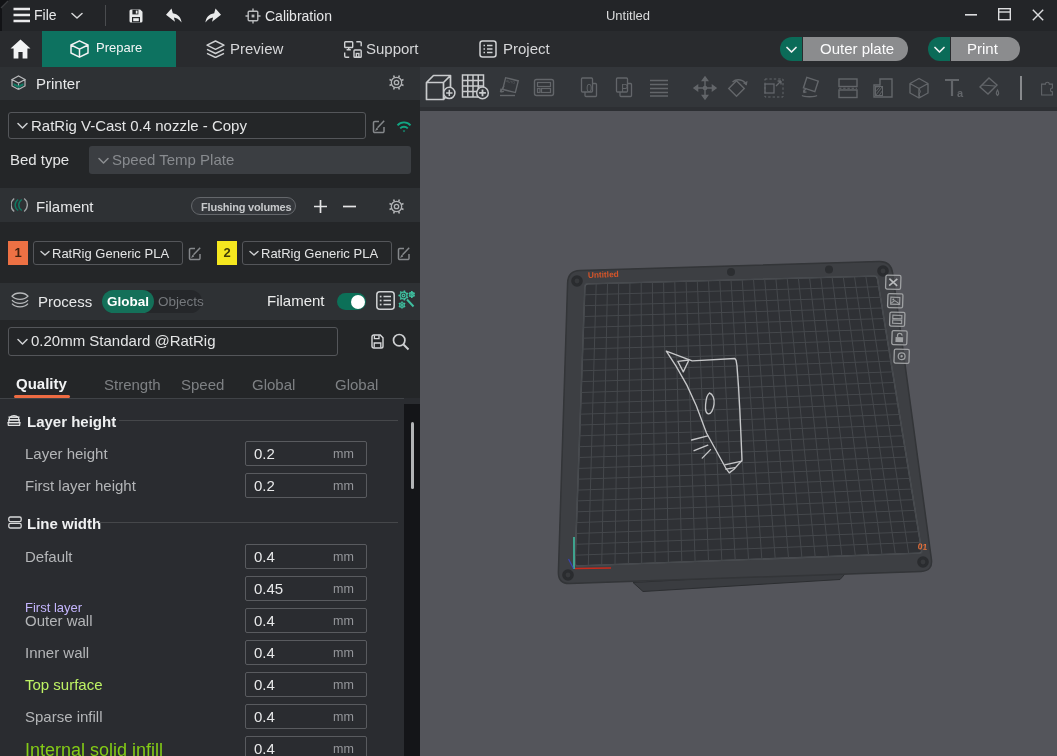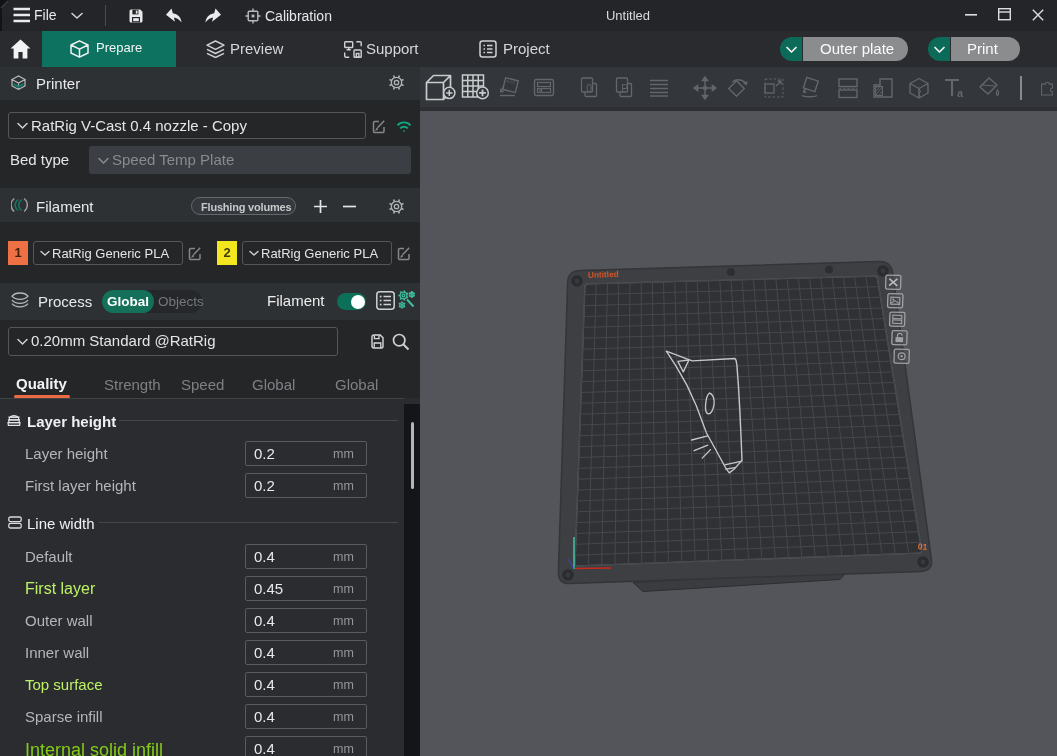--- a/index.html
+++ b/index.html
@@ -227,35 +227,35 @@
       <path d="M3,9.6 h10 l0.4,-2.7 h-10.8 Z"></path>
       <path d="M2.4,12.3 h11.2 l0.4,-2.7 h-12 Z"></path>
     </g>
   </svg>
 <div class="t" style="left:27px;top:413px;font-size:15px;font-weight:bold;color:#eff0f1">Layer height</div>
 <div class="abs" style="left:119px;top:420px;width:279px;height:1px;background:#45474a"></div>
 <svg style="position:absolute;left:8px;top:516px" width="14" height="13" viewBox="0 0 14 13">
     <rect x="0.8" y="1" width="12.4" height="4.6" rx="1.6" fill="none" stroke="#d8d9da" stroke-width="1.3"></rect>
     <rect x="0.8" y="7.4" width="12.4" height="4.6" rx="1.6" fill="none" stroke="#d8d9da" stroke-width="1.3"></rect>
   </svg>
-<div class="t" style="left:27px;top:515px;font-size:15px;font-weight:normal;color:#eff0f1">Line width</div>
+<div class="t" style="left:27px;top:515px;font-size:15px;font-weight:bold;color:#eff0f1">Line width</div>
 <div class="abs" style="left:99px;top:522px;width:299px;height:1px;background:#45474a"></div>
 <div class="t" style="left:25px;top:445px;font-size:15px;color:#b4b6b8">Layer height</div>
 <div class="abs" style="left:245px;top:441px;width:122px;height:25px;border:1px solid #595b5f;border-radius:2px"></div>
 <div class="t" style="left:254px;top:445px;font-size:15px;color:#e8e9ea">0.2</div>
 <div class="t" style="left:333px;top:447px;font-size:12.5px;color:#94969a">mm</div>
 <div class="t" style="left:25px;top:477px;font-size:15px;color:#b4b6b8">First layer height</div>
 <div class="abs" style="left:245px;top:473px;width:122px;height:25px;border:1px solid #595b5f;border-radius:2px"></div>
 <div class="t" style="left:254px;top:477px;font-size:15px;color:#e8e9ea">0.2</div>
 <div class="t" style="left:333px;top:479px;font-size:12.5px;color:#94969a">mm</div>
 <div class="t" style="left:25px;top:548px;font-size:15px;color:#b4b6b8">Default</div>
 <div class="abs" style="left:245px;top:544px;width:122px;height:25px;border:1px solid #595b5f;border-radius:2px"></div>
 <div class="t" style="left:254px;top:548px;font-size:15px;color:#e8e9ea">0.4</div>
 <div class="t" style="left:333px;top:550px;font-size:12.5px;color:#94969a">mm</div>
-<div class="t" style="left:25px;top:580px;font-size:16px;color:#bef264">First layer</div>
+<div class="t" style="left:25px;top:600px;font-size:13px;color:#c4b5fd">First layer</div>
 <div class="abs" style="left:245px;top:576px;width:122px;height:25px;border:1px solid #595b5f;border-radius:2px"></div>
 <div class="t" style="left:254px;top:580px;font-size:15px;color:#e8e9ea">0.45</div>
 <div class="t" style="left:333px;top:582px;font-size:12.5px;color:#94969a">mm</div>
 <div class="t" style="left:25px;top:612px;font-size:15px;color:#b4b6b8">Outer wall</div>
 <div class="abs" style="left:245px;top:608px;width:122px;height:25px;border:1px solid #595b5f;border-radius:2px"></div>
 <div class="t" style="left:254px;top:612px;font-size:15px;color:#e8e9ea">0.4</div>
 <div class="t" style="left:333px;top:614px;font-size:12.5px;color:#94969a">mm</div>
 <div class="t" style="left:25px;top:644px;font-size:15px;color:#b4b6b8">Inner wall</div>
 <div class="abs" style="left:245px;top:640px;width:122px;height:25px;border:1px solid #595b5f;border-radius:2px"></div>
 <div class="t" style="left:254px;top:644px;font-size:15px;color:#e8e9ea">0.4</div>

